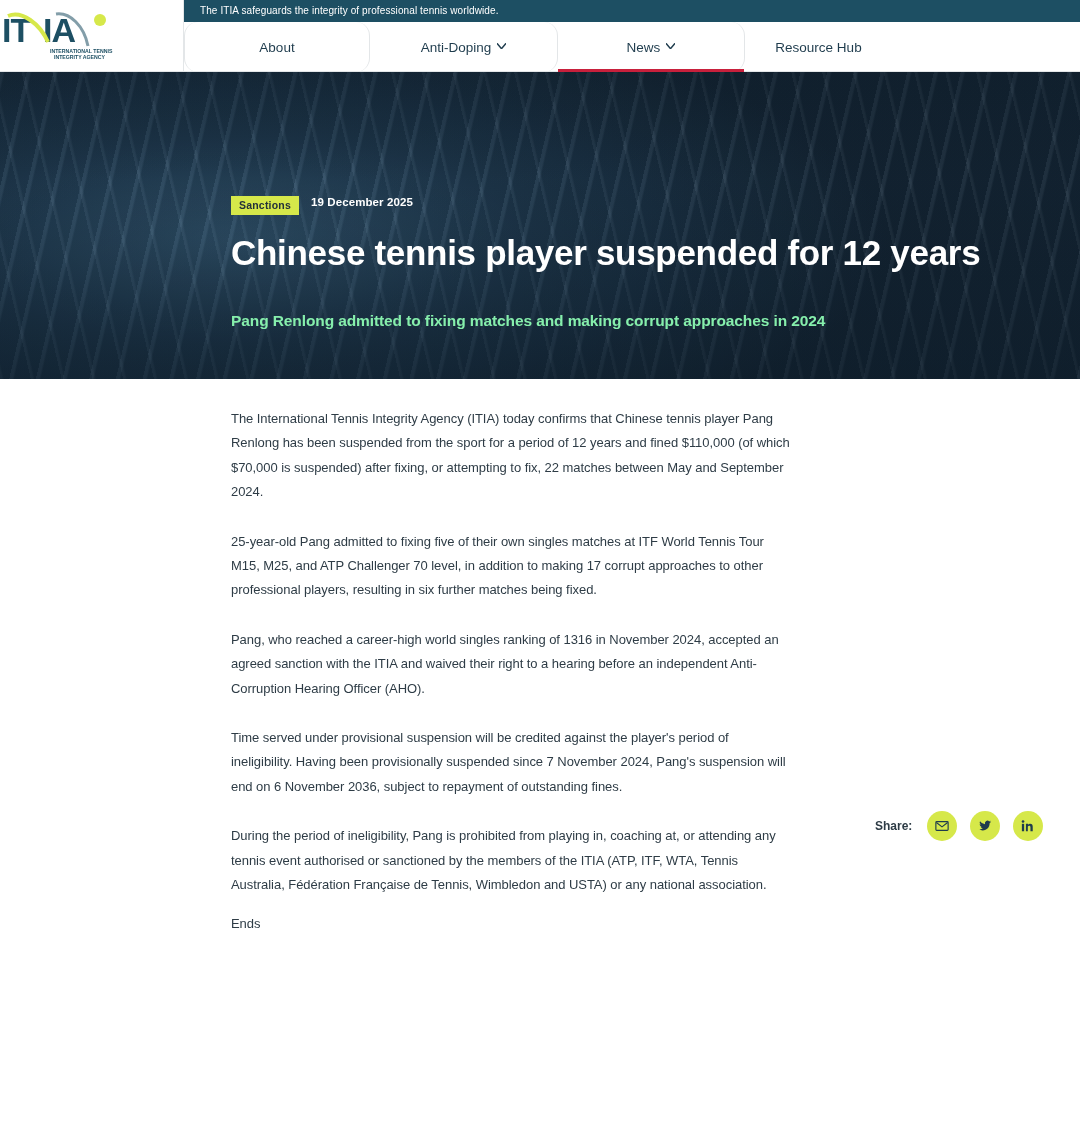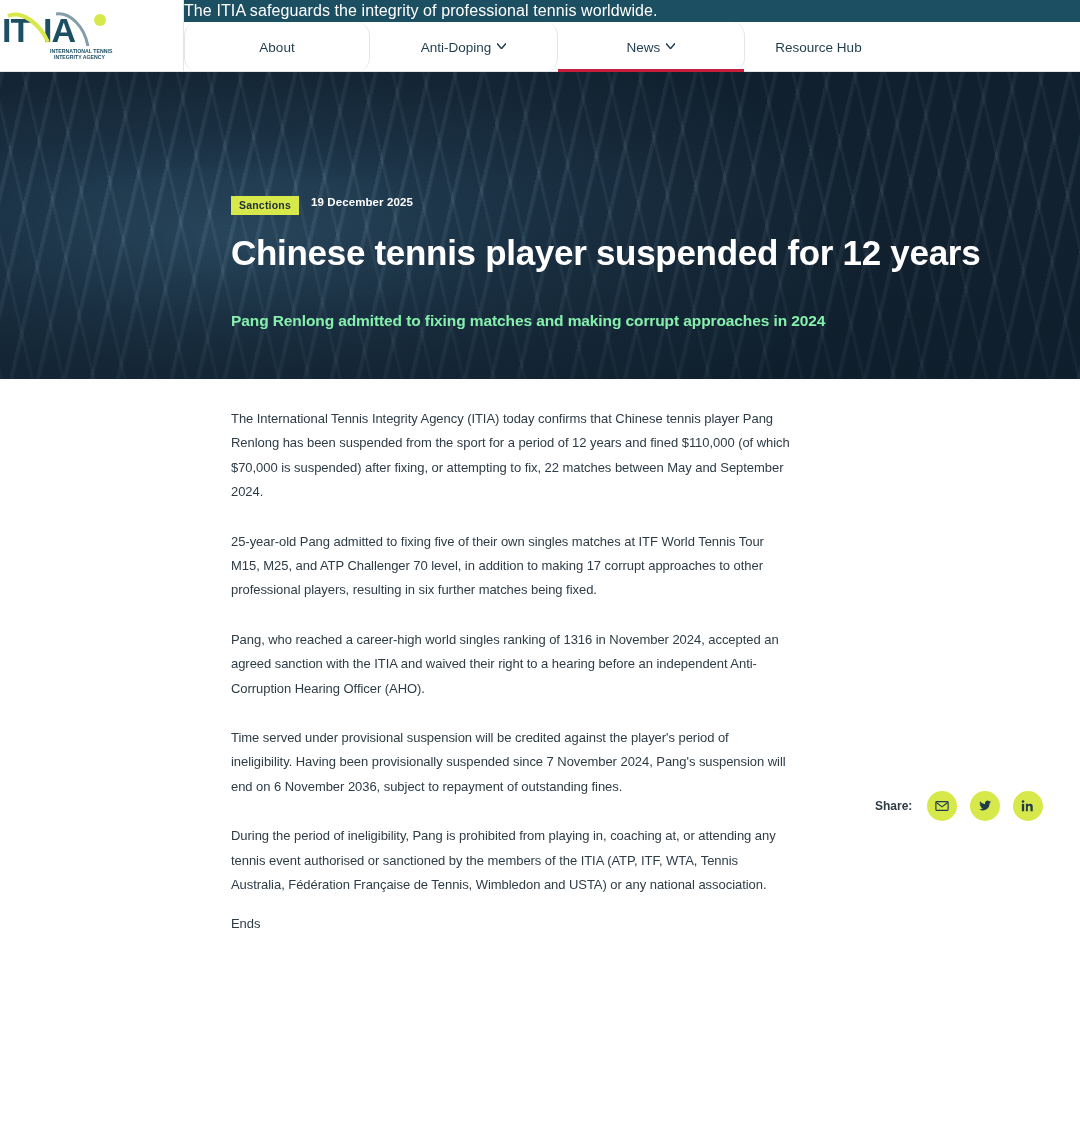--- a/index.html
+++ b/index.html
@@ -27,22 +27,23 @@
     display: flex; align-items: center; justify-content: flex-start;
   }
   .logo-svg { display: block; }
 
   .announce {
     position: absolute;
     left: 184px; top: 0;
     width: 896px; height: 22px;
     background: #1d4f63;
     color: #ffffff;
-    font-size: 16px;
+    font-size: 10px;
     line-height: 22px;
+    padding-left: 16px;
     letter-spacing: .1px;
   }
 
   .navbar {
     position: absolute;
     left: 184px; top: 22px;
     width: 896px; height: 50px;
     display: flex;
     align-items: stretch;
   }
@@ -157,21 +158,21 @@
     color: #2e3c46;
     font-size: 13px;
     line-height: 24.4px;
     margin-bottom: 25px;
     letter-spacing: -.05px;
   }
   .body-col p.tight { margin-bottom: 14px; }
 
   .share {
     position: absolute;
-    left: 875px; top: 412px;
+    left: 875px; top: 432px;
     display: flex;
     align-items: center;
     gap: 13px;
   }
   .share-label {
     font-size: 12px;
     font-weight: 700;
     color: #2e3c46;
     margin-right: 2px;
   }

